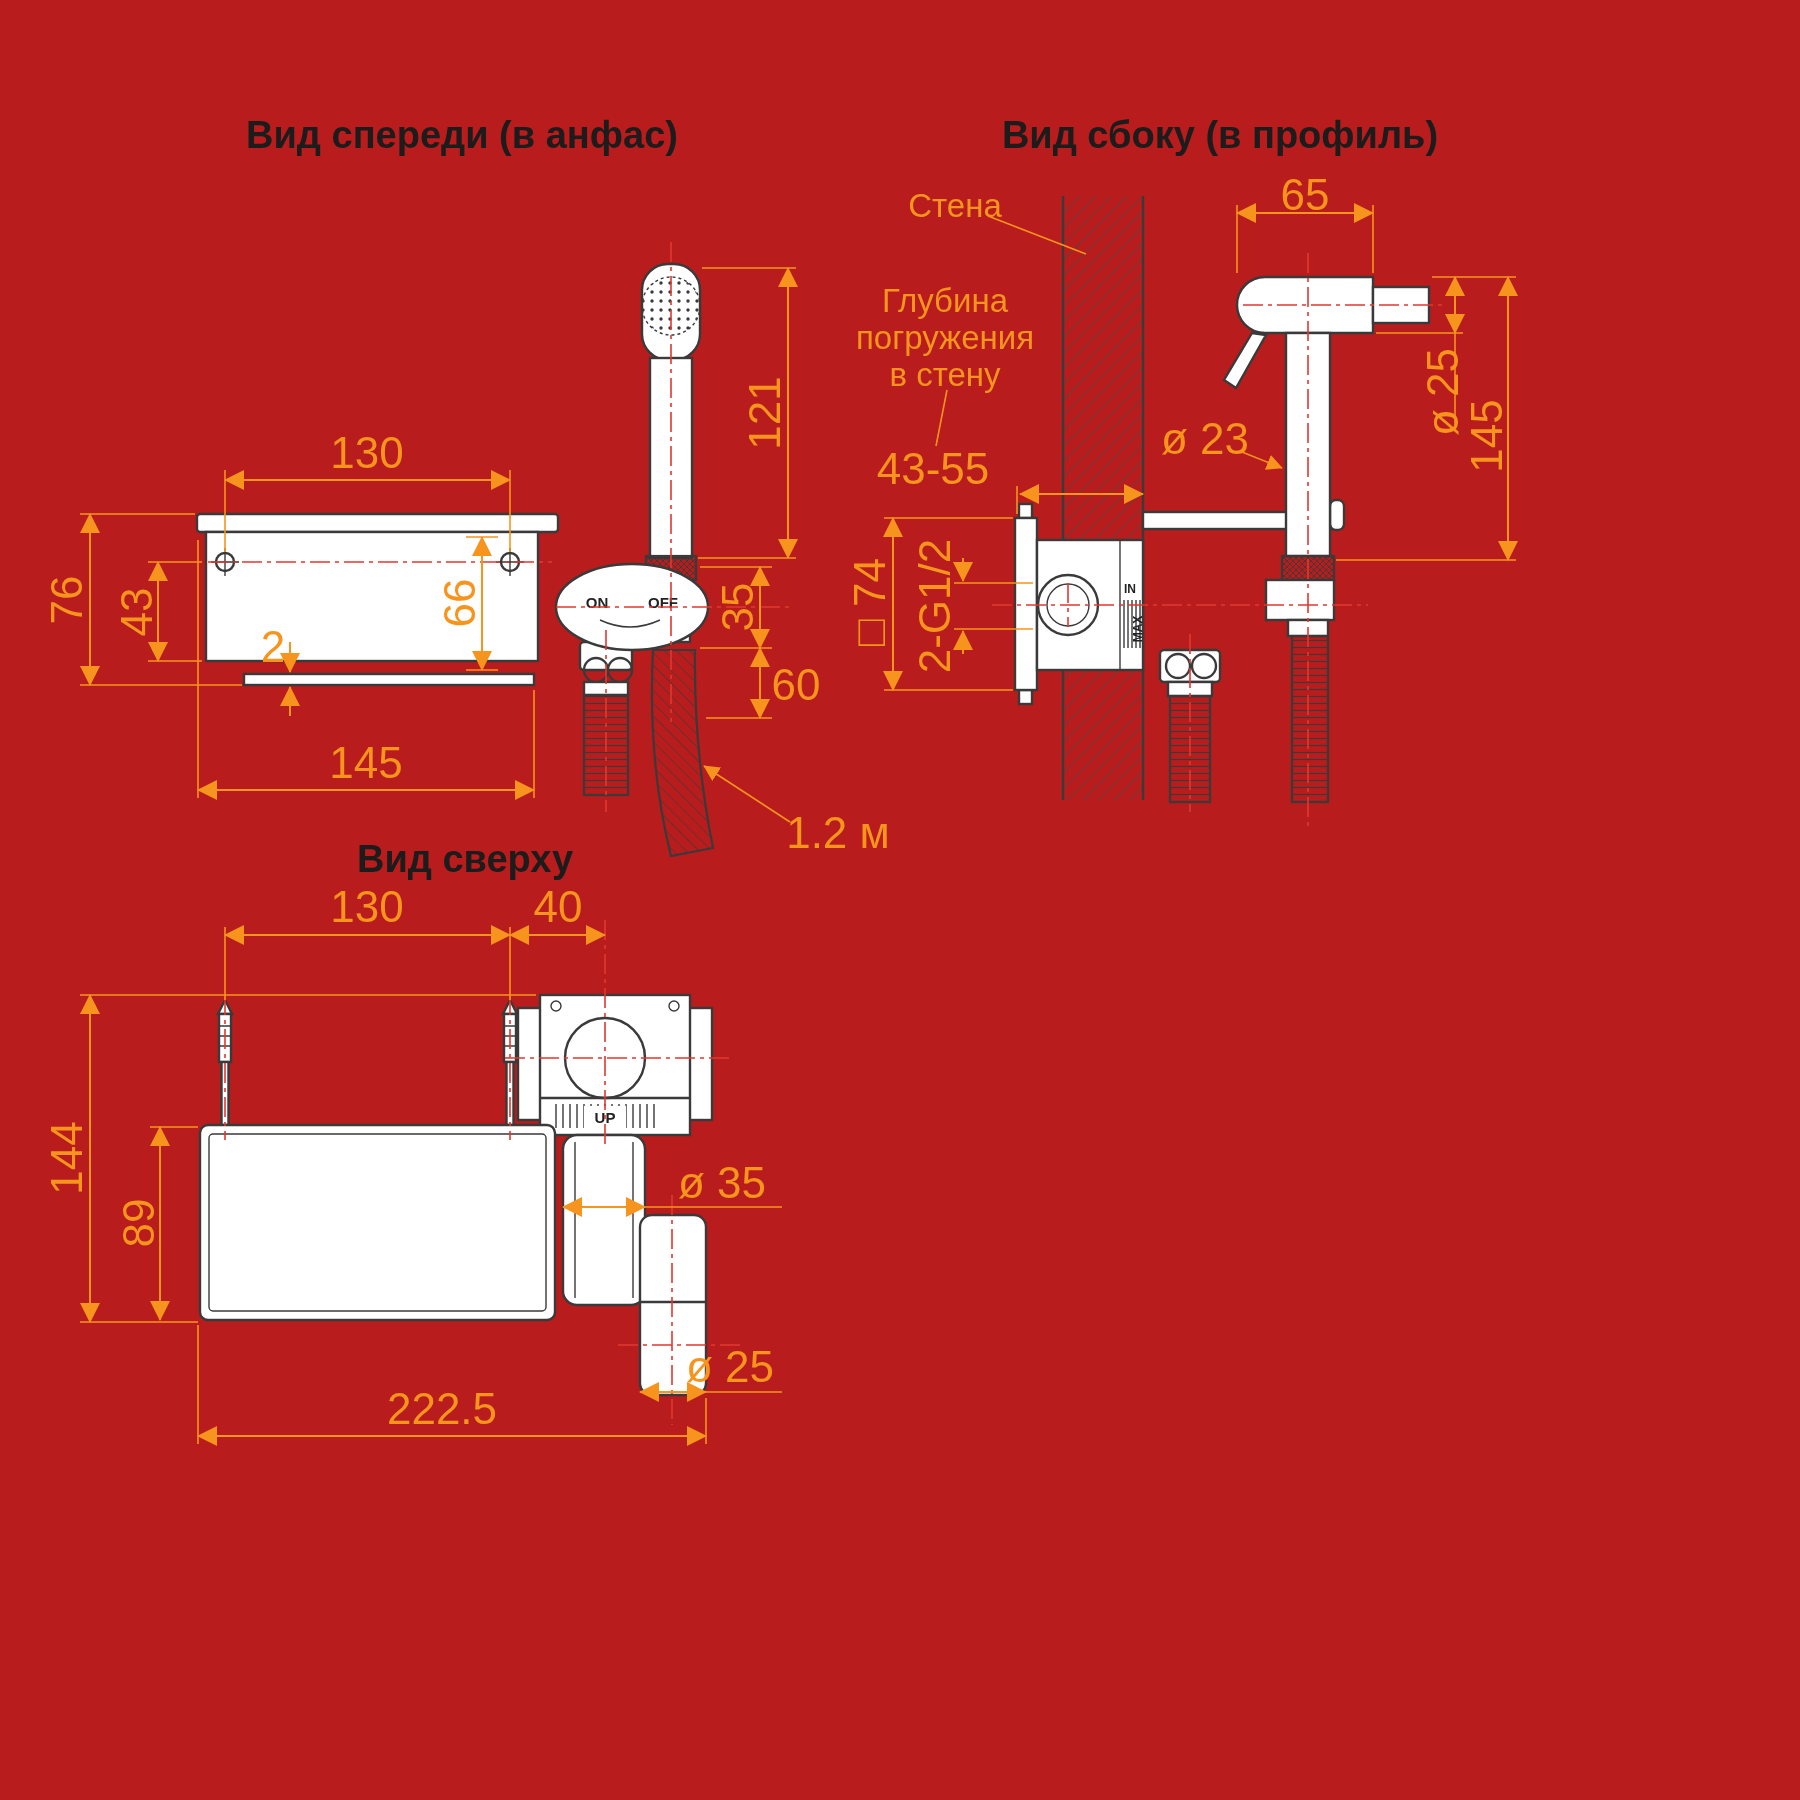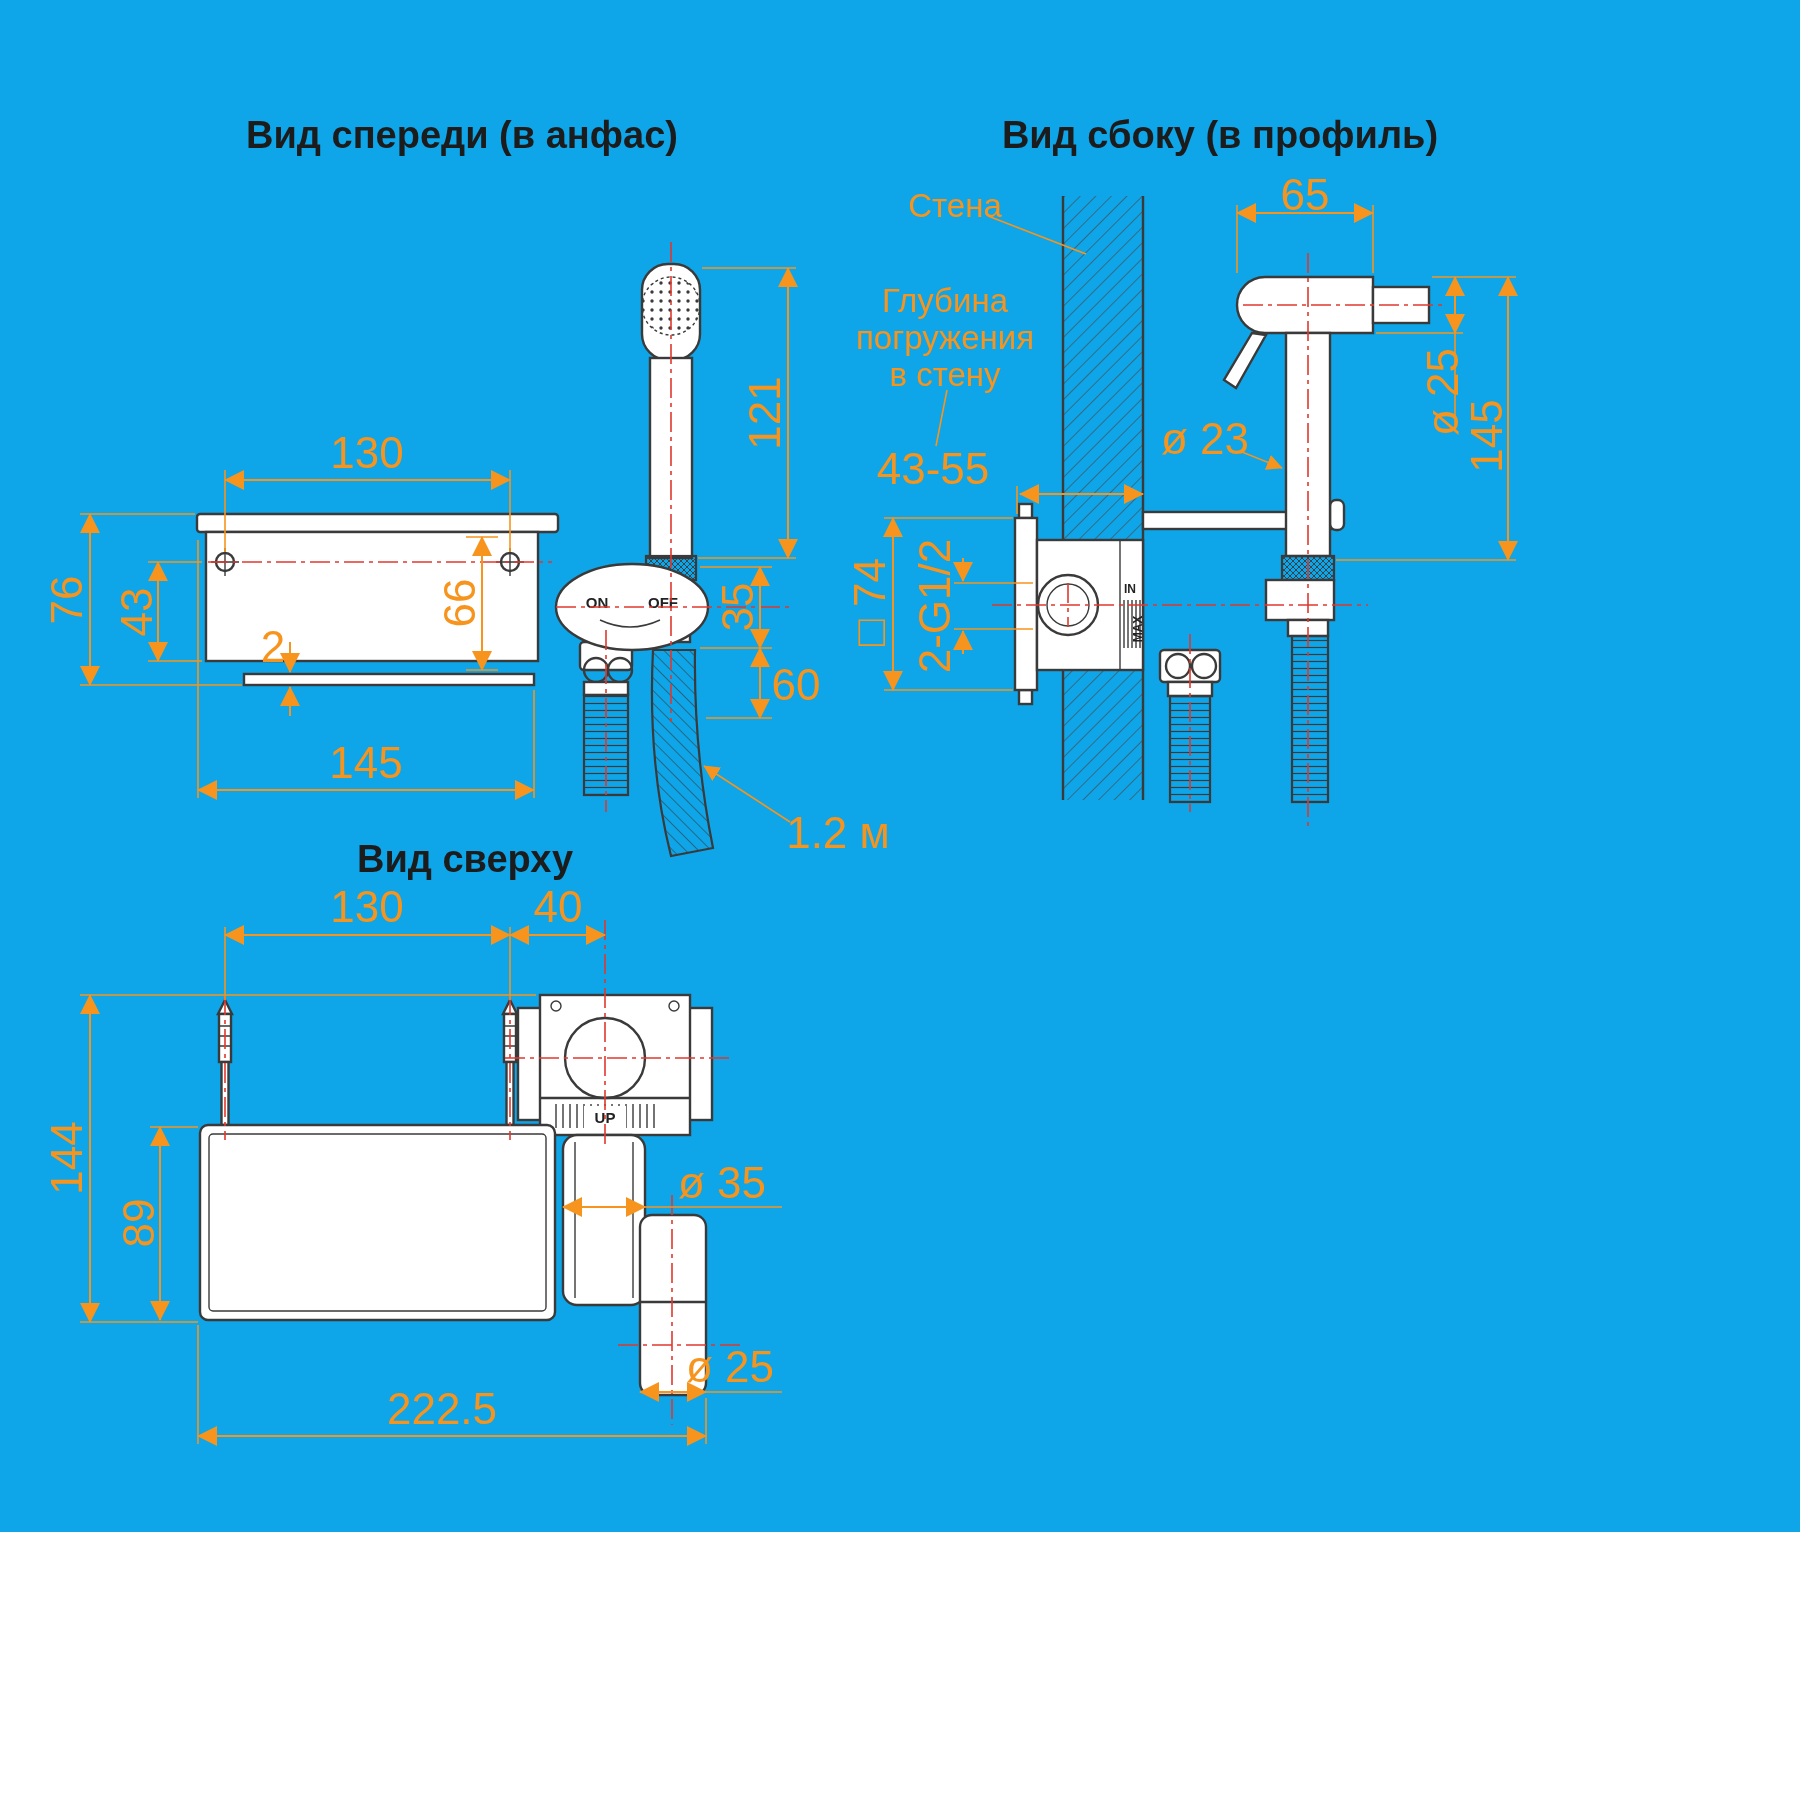--- a/index.html
+++ b/index.html
@@ -1,16 +1,16 @@
 <!DOCTYPE html>
 <html><head>
 <meta charset="utf-8">
 <style>
   html,body{margin:0;padding:0;background:#ffffff;}
-  .page{width:1800px;height:1532px;background:#0ea5e9;position:relative;font-family:"Liberation Sans",sans-serif;}
+  .page{width:1800px;height:1800px;background:#b91c1c;position:relative;font-family:"Liberation Sans",sans-serif;}
   svg{display:block;}
   .ol  {stroke:#3a3a3a;stroke-width:2.4;fill:#ffffff;}
   .oln {stroke:#3a3a3a;stroke-width:2.4;fill:none;}
   .thin{stroke:#3a3a3a;stroke-width:1.4;fill:none;}
   .fillp{stroke:#3a3a3a;stroke-width:2.2;}
   .dim {stroke:#f7941d;stroke-width:2;fill:none;}
   .ext {stroke:#f7941d;stroke-width:1.6;fill:none;}
   .cl  {stroke:#e0392f;stroke-width:1.6;fill:none;stroke-dasharray:20 5 4 5;}
   text{font-family:"Liberation Sans",sans-serif;}
   .t-title{font-size:38px;font-weight:bold;fill:#1c1c1c;text-anchor:middle;}

